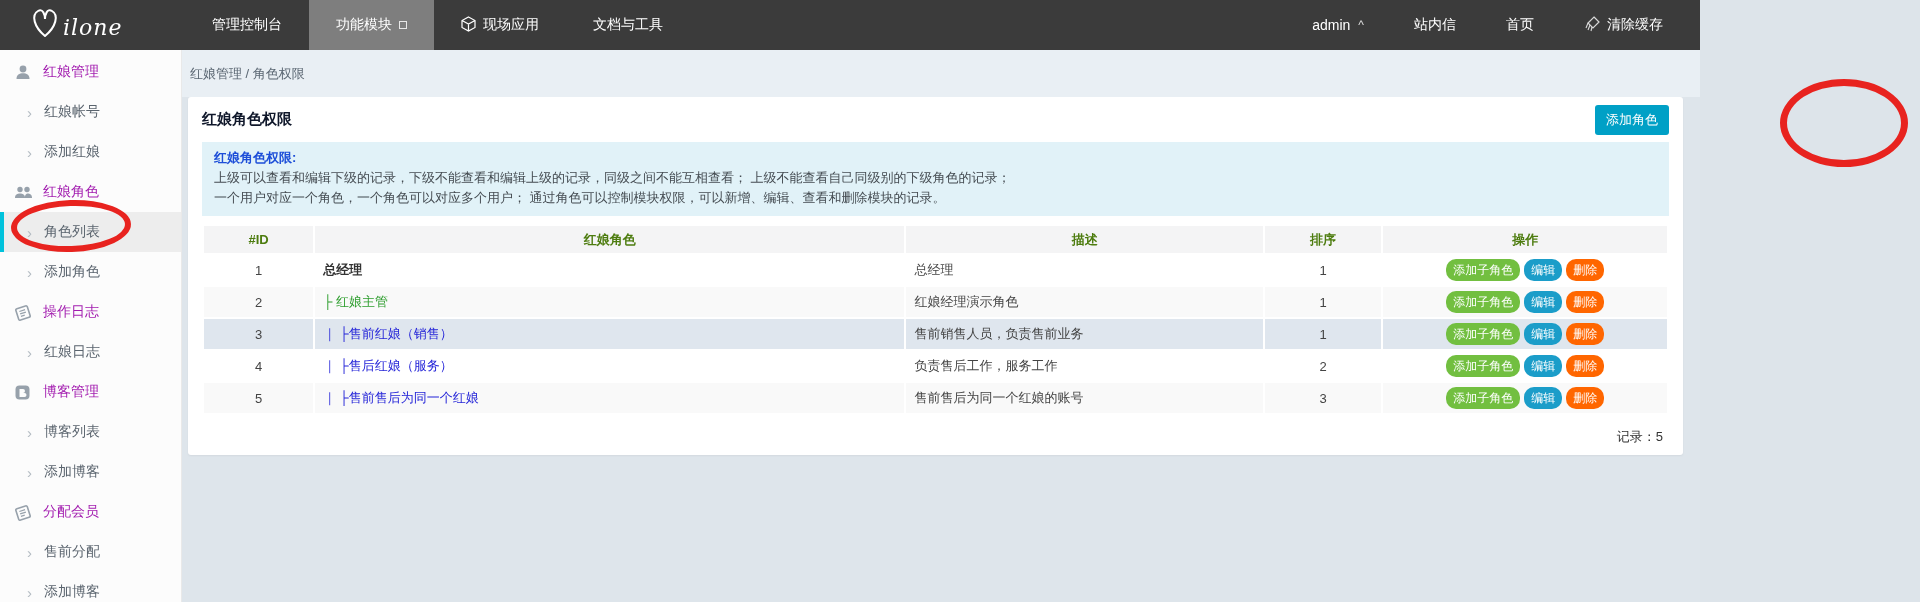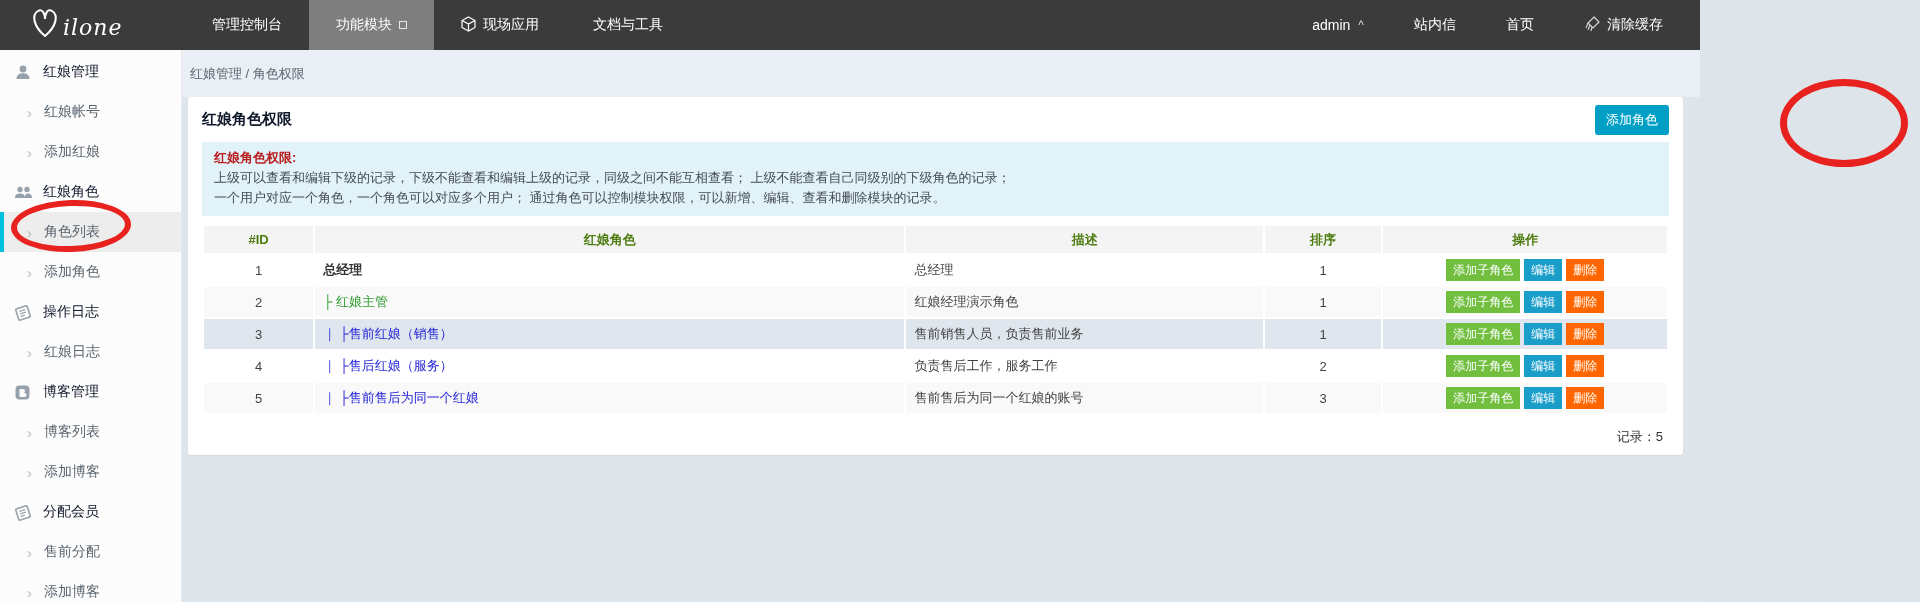--- a/index.html
+++ b/index.html
@@ -25,49 +25,49 @@
   .nav-right { margin-left:auto; display:flex; align-items:stretch; padding-right:12px; }
   .nav-right .nav-item { padding:0 25px; gap:6px; }
   .caret { font-size:12px; color:#ddd; margin-left:2px; }
 
   
   .sidebar {
     position:absolute; top:50px; left:0; bottom:0; width:182px;
     background:#fcfcfc; border-right:1px solid #e9e9e9; padding-top:2px; z-index:2;
   }
   .side-item { position:relative; height:40px; display:flex; align-items:center; font-size:14px; cursor:pointer; }
-  .side-item.section { padding-left:14px; gap:11px; color:#0f172a; }
+  .side-item.section { padding-left:14px; gap:11px; color:#a21caf; }
   .side-item.sub { padding-left:27px; gap:12px; color:#5a646e; }
   .side-item.active { background:#ededed; }
   .side-item.active::before { content:""; position:absolute; left:0; top:0; bottom:0; width:4px; background:#00c2dc; }
   .chev { color:#b3bbc2; font-size:15px; line-height:1; }
   .side-icon { width:18px; height:16px; flex:0 0 18px; }
   .side-icon svg { display:block; }
 
   
   .content { position:absolute; left:182px; top:50px; right:0; bottom:0; background:#dee5eb; }
   .crumb-strip { height:47px; background:#e9eff4; display:flex; align-items:center; padding-left:8px; font-size:13px; color:#5a6672; }
   .panel { position:absolute; left:6px; right:17px; top:47px; height:358px; background:#fff; border-radius:3px; box-shadow:0 1px 2px rgba(0,0,0,.05); }
   .panel-inner { padding:0 14px; }
   .panel-head { height:45px; display:flex; align-items:center; justify-content:space-between; }
   .page-title { font-size:15px; font-weight:bold; color:#0f172a; }
   .add-btn { background:#00a0c6; color:#fff; font-size:13px; padding:6px 11px; border:none; border-radius:3px; cursor:pointer; }
 
   .notice { background:#e1f2f8; padding:6px 12px 8px; font-size:13px; color:#454c52; line-height:20px; }
-  .notice-title { font-weight:bold; color:#b91c1c; }
+  .notice-title { font-weight:bold; color:#1d4ed8; }
 
   table.roles { width:100%; table-layout:fixed; border-collapse:separate; border-spacing:2px; margin-top:8px; }
   th { background:#f4f4f5; height:27px; font-size:13px; color:#4d7c0f; font-weight:bold; text-align:center; }
   td { height:30px; font-size:13px; color:#444; overflow:hidden; white-space:nowrap; }
   .c-center { text-align:center; }
   .c-left { text-align:left; padding-left:8px; }
   .role-plain { color:#333; font-weight:bold; }
   .role-green { color:#2e9e2e; cursor:pointer; }
   .role-blue  { color:#2424d8; cursor:pointer; }
-  .btn { display:inline-block; color:#fff; font-size:12px; padding:4px 7px; border-radius:0; margin:0 2px; cursor:pointer; line-height:1.2; }
+  .btn { display:inline-block; color:#fff; font-size:12px; padding:4px 7px; border-radius:10px; margin:0 2px; cursor:pointer; line-height:1.2; }
   .btn-add  { background:#72bf40; }
   .btn-edit { background:#1b9dc9; }
   .btn-del  { background:#ff6600; }
   .record-line { text-align:right; font-size:13px; color:#333; padding:13px 6px 0; }
 
   
   .anno { position:absolute; border-radius:50%; z-index:50; pointer-events:none; }
   .anno-sidebar { left:11px; top:200px; width:120px; height:52px; border:6px solid #e8231f; transform:rotate(-2deg); }
   .anno-button  { left:1780px; top:79px; width:128px; height:88px; border:7px solid #e8231f; }
 </style>

